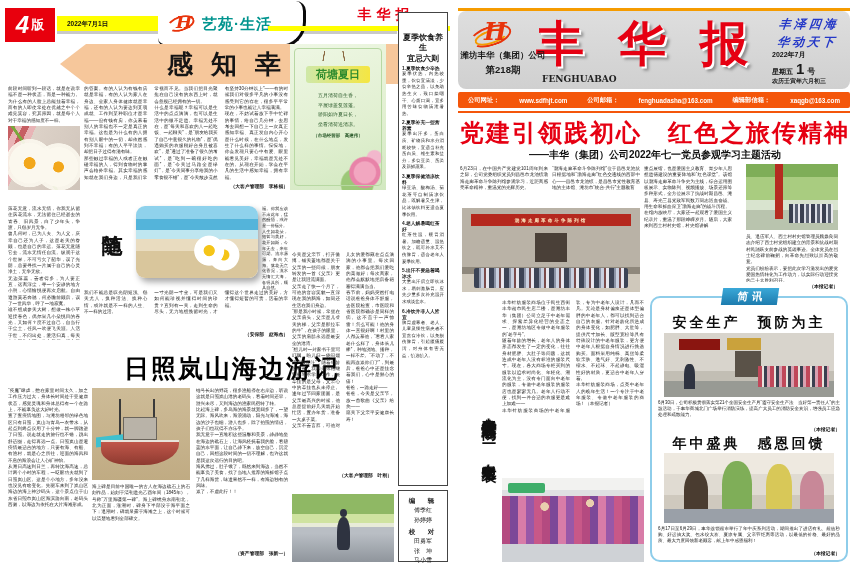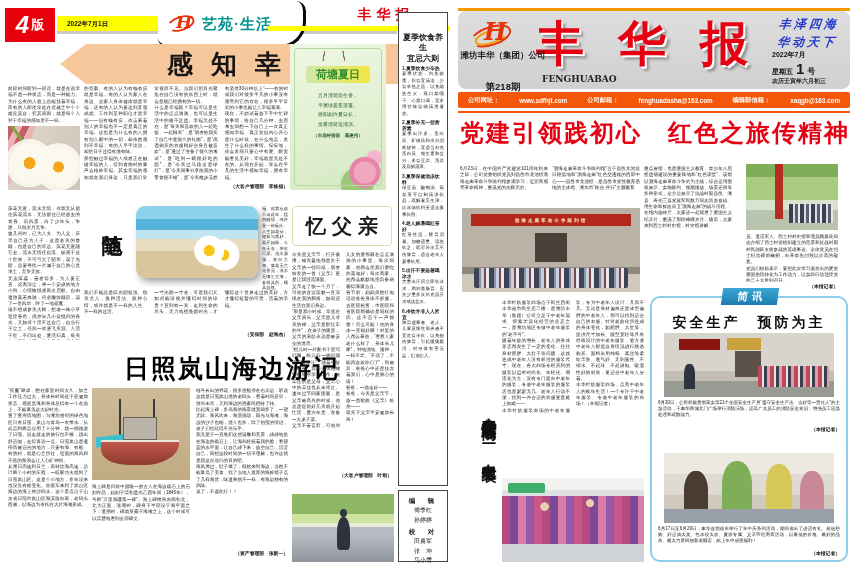--- a/index.html
+++ b/index.html
@@ -187,23 +187,20 @@
     <div class="lotus-title" style="margin-top:22px">荷塘夏日</div>
     <div class="poem serif" style="margin-top:8px">
       <div>五月清荷自生香，</div>
       <div>平展绿盖复莲蓬。</div>
       <div>骄阳如许夏日长，</div>
       <div>坐看清荷送清凉。</div>
     </div>
     <div style="font-size:4.5px;font-weight:bold;text-align:center;margin-top:4px;color:#2a5a2a">（市场经营部　高建伟）</div>
   </div>
 
-  <div class="abs frame-green" style="left:292px;top:206px;width:100px;height:40px">
-    <span class="serif" style="font-size:20px;font-weight:700;letter-spacing:6px;padding-left:6px">忆父亲</span>
-  </div>
   <div class="abs txt cols2" style="left:292px;top:252px;width:102px;height:218px">今天是父亲节，打开微博，铺天盖地都是关于父亲的一些问候，朋友转发的一首《父亲》更是让我泪流满面。
 父亲走了快一个月了，可他的音容笑貌一直浮现在我的脑海，如同还生活在我们身边。
 “那是我小时候，常坐在父亲肩头，父亲是儿登天的梯，父亲是那拉车的牛”，在孩子的眼里，父亲的肩膀永远是最安全的港湾。
 “想儿时一封家书千里写叮嘱，盼儿归一袋闷烟满天数星斗”，随着年龄的增长，我和弟弟相继到外地求学、工作，最牵挂的是父母，父亲心中的牵挂也从未停止。逢年过节回家团圆，是父亲最高兴的时候，他总是提前好几天就开始忙活，置办年货，准备一大桌子菜。
 父亲不善言辞，可他对儿女的爱都藏在点点滴滴的小事里。每次回家，他都会把我们爱吃的菜做好；每次离家，他都会默默地把后备箱塞得满满当当。
 春节前，妈妈突然打电话说爸爸身体不舒服，去医院检查，市医院和省医院都确诊是同样的病。这不啻于一声惊雷！怎么可能！他的身体一直很好啊！村里的人都羡慕他，“看看人家老什么样了，身体倍儿棒”，种地浇地、播种，一样不差。“不动了，不能再连累你们了”，到最后，爸爸心中还是挂念着我们，心中是揪心的痛！
 爸爸，一路走好——
 爸爸，今天是父亲节，放一首歌曲《父亲》给您——
 愿天下父亲平安健康长寿！</div>
   <div class="abs byline" style="left:306px;top:472px;width:86px">（大客户管理部　叶刚）</div>
@@ -245,21 +242,21 @@
     <div class="fh-ring2" style="left:6px;top:14px;width:34px;height:14px"></div>
     <div class="fh-h" style="left:16px;top:1px;font-size:24px">H</div>
   </div>
   <div class="abs mast-title serif" style="left:536px;top:12px">丰华报</div>
   <div class="abs pinyin serif" style="left:542px;top:74px;width:212px">
     <span>FENG</span>
     <span>HUA</span>
     <span>BAO</span>
   </div>
   <div class="abs" style="left:458px;top:50px;width:90px;text-align:center;font-size:8.5px;font-weight:bold;white-space:nowrap">潍坊丰华（集团）公司</div>
-  <div class="abs" style="left:458px;top:81px;width:90px;text-align:center;font-size:9.5px;font-weight:900">第218期</div>
+  <div class="abs" style="left:458px;top:64px;width:90px;text-align:center;font-size:9.5px;font-weight:900">第218期</div>
   <div class="abs slogan serif" style="left:770px;top:15px;width:76px">
     <div>丰泽四海</div>
     <div>华动天下</div>
   </div>
   <div class="abs" style="left:772px;top:50px;width:74px">
     <div class="mast-small">2022年7月</div>
     <div style="display:flex;align-items:baseline;gap:3px">
       <span class="mast-small">星期五</span>
       <span style="font-size:15px;font-weight:900">1</span>
       <span style="font-size:8px;font-weight:bold">号</span>
@@ -270,20 +267,21 @@
     <span>公司网址：</span>
     <span>www.sdfhjt.com</span>
     <span>公司邮箱：</span>
     <span>fenghuadasha@163.com</span>
     <span>编辑部信箱：</span>
     <span>xaqgb@163.com</span>
   </div>
   <div class="abs" style="left:458px;top:111px;width:392px;height:2px;background:#f4560a"></div>
 
   <div class="abs headline" style="left:460px;top:117px;width:390px">党建引领践初心　红色之旅传精神</div>
+  <div class="abs subhead" style="left:460px;top:148px;width:390px">——丰华（集团）公司2022年七一党员参观学习主题活动</div>
   <div class="abs txt" style="left:460px;top:166px;width:88px;height:42px">6月23日，在中国共产党建党101周年到来之际，公司党委组织党员到昌邑市龙池镇渤海走廊革命斗争陈列馆参观学习，近距离感受革命精神，重温党的光辉历史。</div>
   <div class="abs txt" style="left:552px;top:166px;width:88px;height:42px">“渤海走廊革命斗争陈列馆”位于昌邑龙池抗日根据地和“渤海走廊”红色交通线的西部中心——昌邑市龙池镇，是昌邑市党性教育基地的主体馆、潍坊市“统合·共行”主题教育</div>
   <div class="abs photo ph-hall" style="left:462px;top:208px;width:178px;height:84px">
     <div class="hall-banner">
       <span>渤海走廊革命斗争陈列馆</span>
     </div>
     <div class="hall-door"></div>
     <div class="crowd"></div>
   </div>
   <div class="abs txt" style="left:644px;top:166px;width:88px;height:128px">重点展馆，也是爱国主义教育、青少年人思想道德建设的重要阵地和“红色课堂”。该馆以渤海走廊革命斗争史为主线，综合运用图板展示、实物陈列、视频播放、场景还原等多种形式，全方位展示了抗战时期昌邑、潍县、寿光三县党政军民数万同志浴血奋战、用生命和鲜血保卫“渤海走廊”的战斗历程。
@@ -310,20 +308,21 @@
   <div class="abs brief-h" style="left:656px;top:314px;width:186px">安全生产　预防为主</div>
   <div class="abs photo ph-safety" style="left:664px;top:333px;width:170px;height:64px">
     <div class="sign1"></div>
     <div class="sign2"></div>
     <div class="doorway"></div>
     <div class="crowd3"></div>
     <div class="pleft"></div>
   </div>
   <div class="abs txt" style="left:658px;top:400px;width:182px;height:26px;font-size:4.5px">6月30日，公司积极贯彻落实第21个全国安全生产月“遵守安全生产法　当好第一责任人”的主题活动，于丰华商城北门广场举行消防演练，提高广大员工的消防安全意识，增强员工应急处理和疏散能力。</div>
   <div class="abs byline" style="left:658px;top:426px;width:182px">（本报记者）</div>
+  <div class="abs brief-h" style="left:656px;top:435px;width:186px">年中盛典　感恩回馈</div>
   <div class="abs photo ph-checkout" style="left:664px;top:453px;width:170px;height:70px">
     <div class="pp" style="left:12%;bottom:12%;width:14%;height:62%;background:#4a3c30"></div>
     <div class="pp" style="left:34%;bottom:14%;width:18%;height:74%;background:#7fae58"></div>
     <div class="pp" style="left:60%;bottom:16%;width:15%;height:68%;background:#d8c858"></div>
     <div class="pp" style="left:80%;bottom:14%;width:14%;height:60%;background:#c88898"></div>
     <div class="co-counter"></div>
   </div>
   <div class="abs txt" style="left:658px;top:526px;width:182px;height:24px;font-size:4.5px">6月17日至6月29日，丰华连锁超市举行了年中庆系列活动，期间推出了进店有礼、超值秒购、好运抽大奖、包水饺大赛、夏凉专属、父亲节钜惠等活动，以最低的价格、最好的品质、最大力度回馈新老顾客，献上年中感恩福利！</div>
   <div class="abs byline" style="left:658px;top:550px;width:182px">（本报记者）</div>
 

